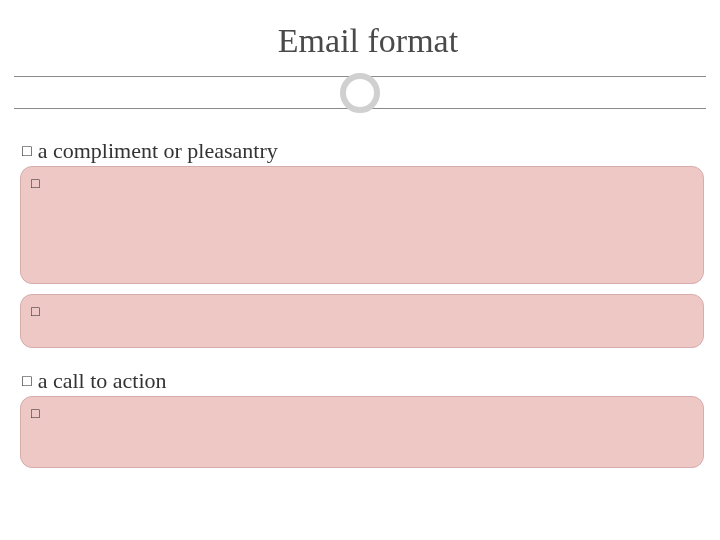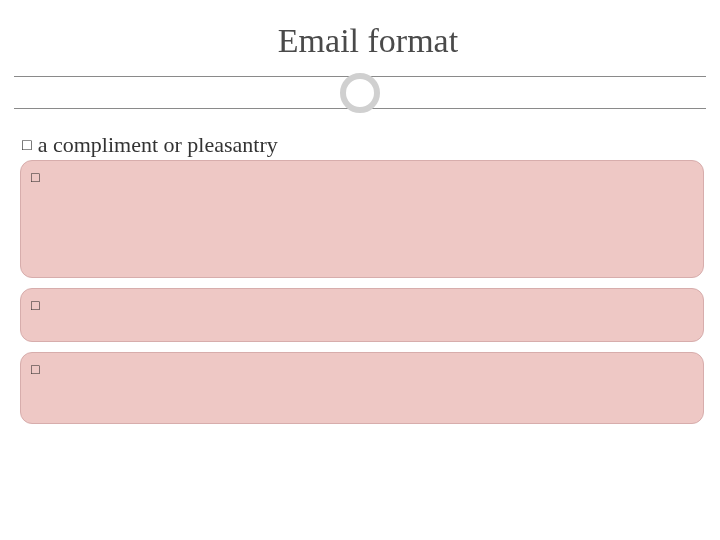--- a/index.html
+++ b/index.html
@@ -56,21 +56,21 @@
   }
   .content {
     position: absolute;
     top: 118px;
     left: 20px;
     right: 16px;
   }
   .heading {
     font-size: 22px;
     color: #333;
-    margin: 14px 0 2px 2px;
+    margin: 20px 0 2px 2px;
   }
   .bullet {
     display: inline-block;
     font-family: Arial, sans-serif;
     font-size: 16px;
     vertical-align: 2px;
     margin-right: 6px;
     color: #222;
   }
   .box {
@@ -105,18 +105,21 @@
       <span class="bullet">□</span><span>a compliment or pleasantry</span>
     </div>
     <div class="box box1">
       <span class="bullet">□</span>
     </div>
 
     <div class="box box2">
       <span class="bullet">□</span>
     </div>
 
+    <div class="heading">
+      <span class="bullet">□</span><span>a call to action</span>
+    </div>
     <div class="box box3">
       <span class="bullet">□</span>
     </div>
 
   </div>
 </div>
 
 </body></html>

